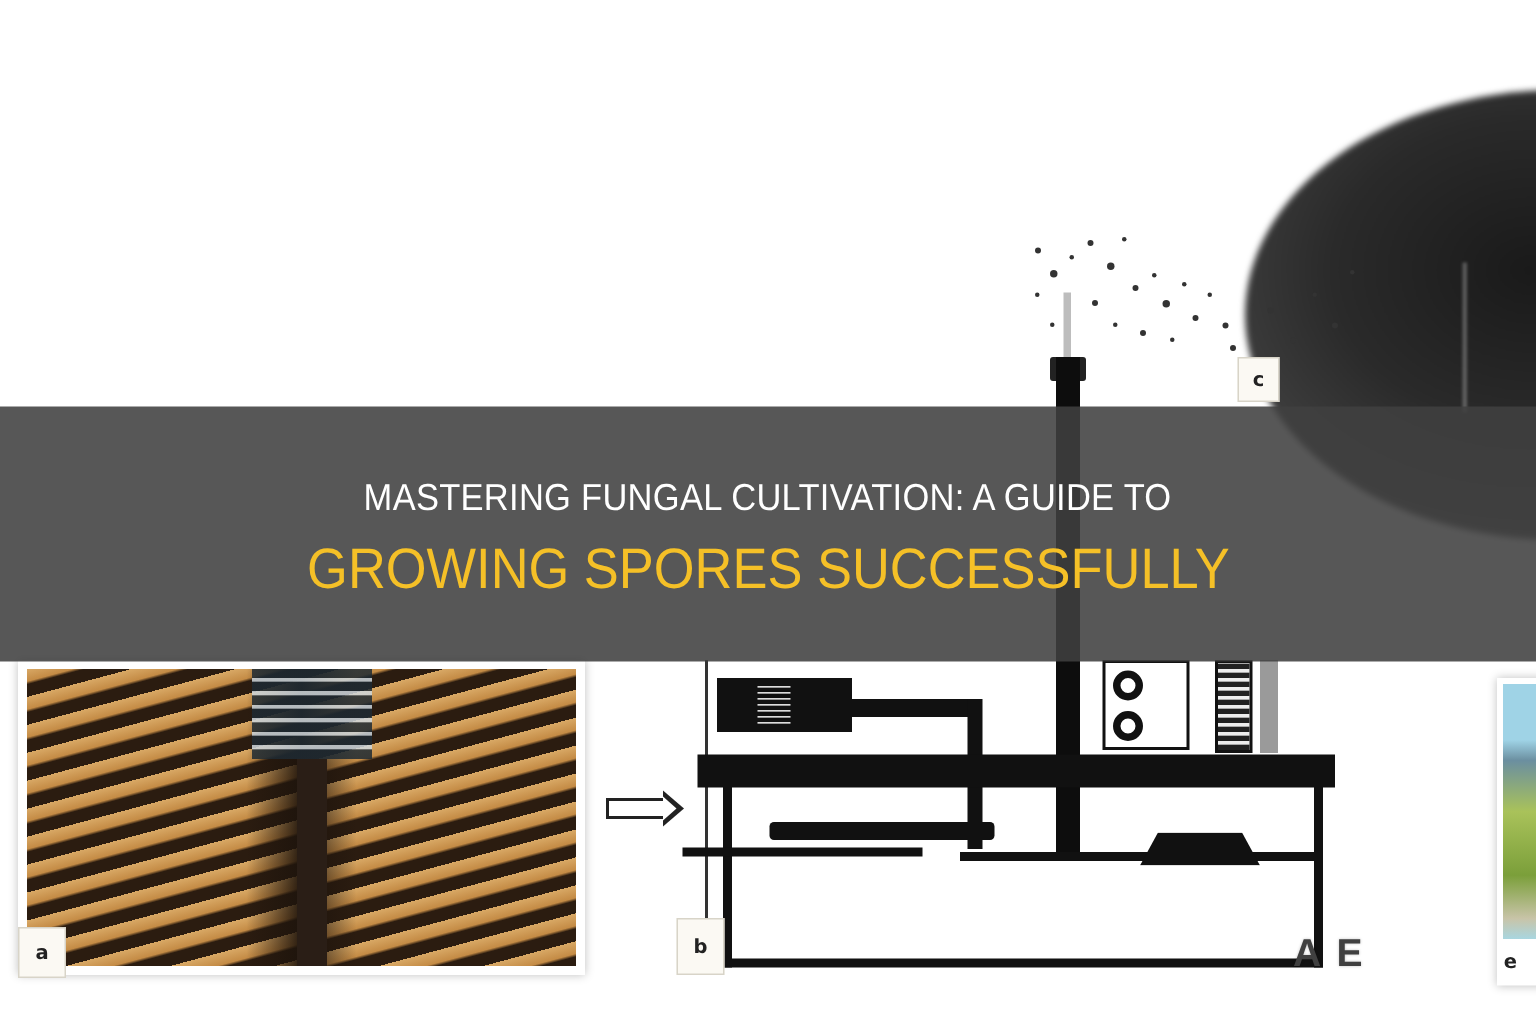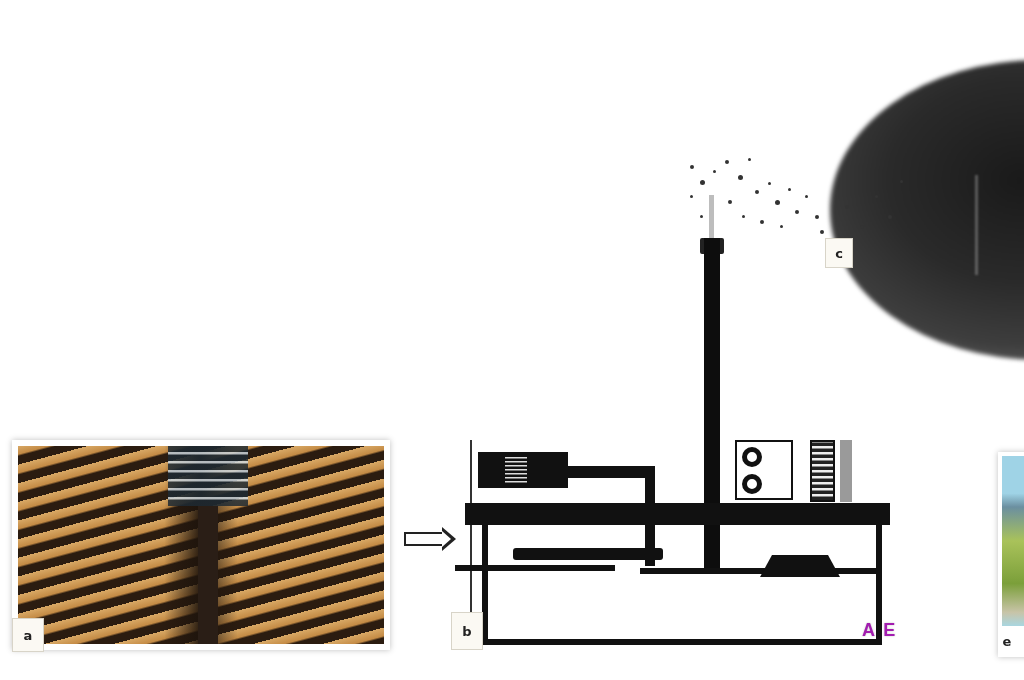--- a/index.html
+++ b/index.html
@@ -56,21 +56,21 @@
   .panel-e { position:absolute; left:998px; top:452px; width:40px; height:205px; background:#fff; box-shadow:0 0 6px rgba(0,0,0,0.25); }
   .photo-e { position:absolute; left:4px; top:4px; width:36px; height:170px;
              background:linear-gradient(180deg,#9fd3e6 0%,#9fd3e6 22%,#6b8fa0 30%,#a9c25a 50%,#7b9f3a 75%,#c8c4a8 92%,#a9d6e0 100%); }
 
   
   .banner { position:absolute; left:0; top:271px; width:1024px; height:170px; background:rgba(64,64,64,0.88);
             display:flex; flex-direction:column; align-items:center; justify-content:center; }
   .title-line1 { color:#ffffff; font-size:25px; letter-spacing:0.2px; line-height:30px; margin-top:8px; transform:scaleX(0.92); }
   .title-line2 { color:#f5c027; font-size:38px; line-height:46px; margin-top:10px; transform:scaleX(0.92); }
 
-  .watermark { position:absolute; left:862px; top:620px; color:#a21caf; font-weight:bold; font-size:18px; letter-spacing:2px;
+  .watermark { position:absolute; left:862px; top:620px; color:#404040; font-weight:bold; font-size:26px; letter-spacing:2px;
                text-shadow:0 0 2px rgba(0,0,0,0.25); }
 </style>
 </head>
 <body>
 
 <div class="stage">
 
   <div class="dish"></div>
   <div class="dish-streak"></div>
   <div class="spores">
@@ -131,15 +131,19 @@
   <div class="ceiling-line2"></div>
   <div class="duct"></div>
   <div class="hood"></div>
   <div class="tag" style="left:451px;top:612px;width:30px;height:36px">b</div>
 
   <div class="panel-e">
     <div class="photo-e"></div>
     <div class="tag" style="left:0px;top:176px;width:18px;height:26px;border:none;background:transparent">e</div>
   </div>
 
+  <div class="banner">
+    <div class="title-line1">MASTERING FUNGAL CULTIVATION: A GUIDE TO</div>
+    <div class="title-line2">GROWING SPORES SUCCESSFULLY</div>
+  </div>
 
   <div class="watermark">A          E</div>
 </div>
 
 </body></html>

